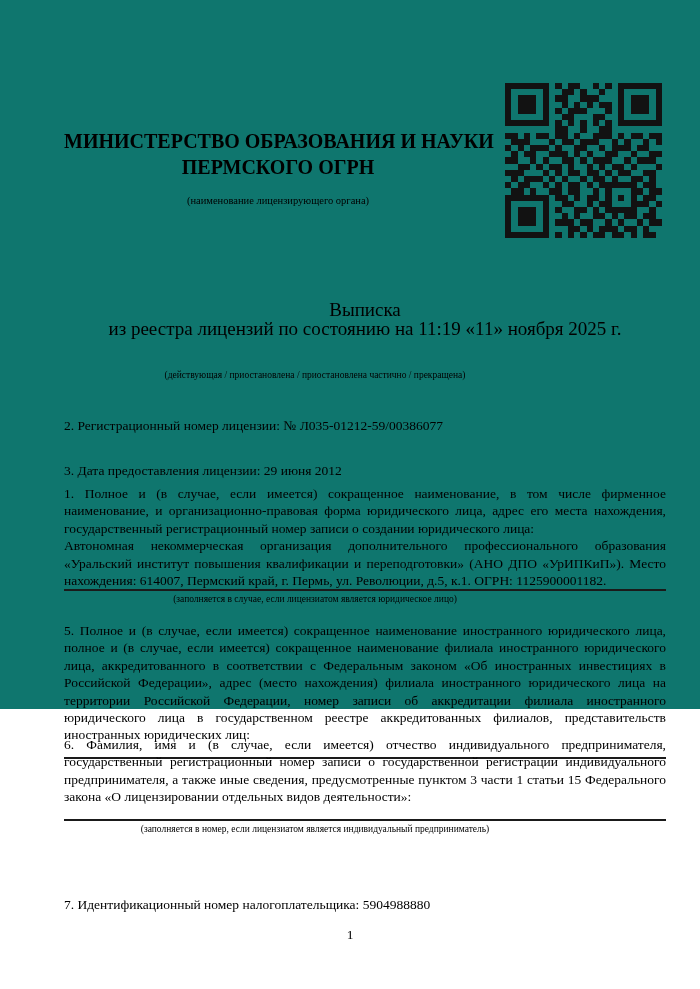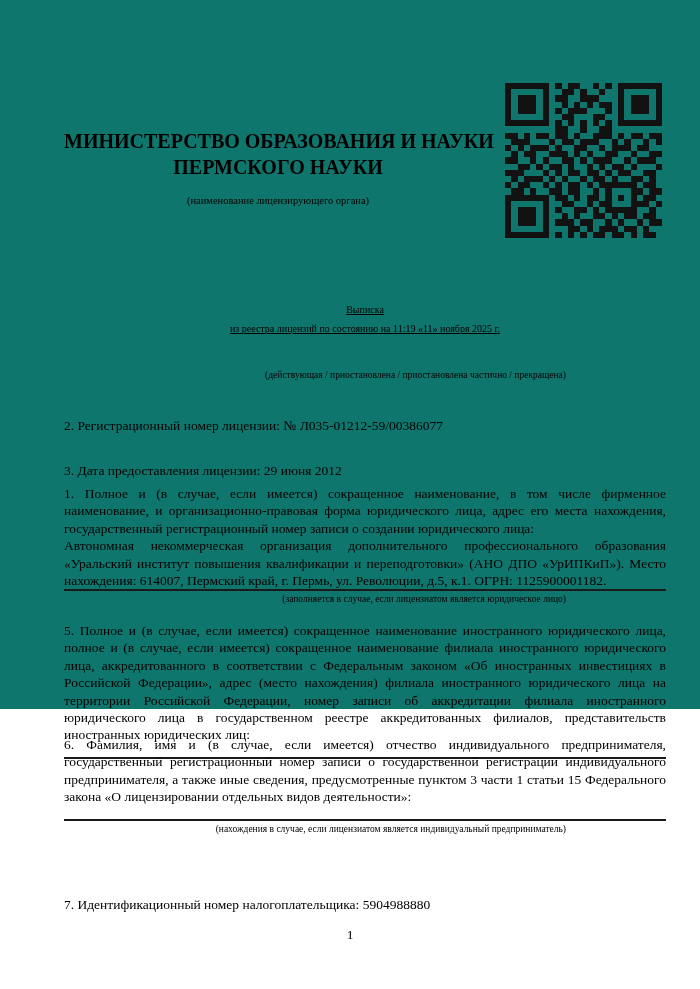--- a/index.html
+++ b/index.html
@@ -54,44 +54,43 @@
     line-height: 13px;
     margin-top: 14px;
   }
 
   
   .doc-title {
     left: 64px;
     top: 300px;
     width: 602px;
     text-align: center;
-    font-size: 10px;
+    font-size: 19px;
     line-height: 19px;
-    text-decoration: underline;
   }
 
   
   .item {
     left: 64px;
     width: 602px;
     font-size: 13.5px;
     line-height: 17.4px;
   }
   .item p { margin: 0; padding: 0; }
   .just { text-align: justify; }
   .rule {
     border-top: 2px solid #1a1a1a;
     height: 0;
     width: 100%;
   }
   .rule.gap { margin-top: 13px; }
   .caption {
     font-size: 9.5px;
     line-height: 12px;
-    text-align: right;
+    text-align: center;
     margin-top: 2px !important;
     margin-right: 100px !important;
   }
 
   .page-number {
     left: 0;
     top: 927px;
     width: 700px;
     text-align: center;
     font-size: 13.5px;
@@ -725,21 +724,21 @@
       <div></div>
       <div class="on"></div>
       <div></div>
       <div class="on"></div>
       <div class="on"></div>
       <div></div>
     </div>
 
   <div class="abs ministry">
     <div class="m-line">МИНИСТЕРСТВО ОБРАЗОВАНИЯ И НАУКИ</div>
-    <div class="m-line">ПЕРМСКОГО НАУКИ</div>
+    <div class="m-line">ПЕРМСКОГО ОГРН</div>
     <div class="m-caption">(наименование лицензирующего органа)</div>
   </div>
 
   <div class="abs doc-title">
     <div>Выписка</div>
     <div>из реестра лицензий по состоянию на 11:19 «11» ноября 2025 г.</div>
   </div>
 
   <section class="abs item" style="top:367px">
     <p class="caption">(действующая / приостановлена / приостановлена частично / прекращена)</p>
@@ -761,21 +760,21 @@
   </section>
 
   <section class="abs item" style="top:622px">
     <p class="just">5. Полное и (в случае, если имеется) сокращенное наименование иностранного юридического лица, полное и (в случае, если имеется) сокращенное наименование филиала иностранного юридического лица, аккредитованного в соответствии с Федеральным законом «Об иностранных инвестициях в Российской Федерации», адрес (место нахождения) филиала иностранного юридического лица на территории Российской Федерации, номер записи об аккредитации филиала иностранного юридического лица в государственном реестре аккредитованных филиалов, представительств иностранных юридических лиц:</p>
     <div class="rule gap"></div>
   </section>
 
   <section class="abs item" style="top:736px">
     <p class="just">6. Фамилия, имя и (в случае, если имеется) отчество индивидуального предпринимателя, государственный регистрационный номер записи о государственной регистрации индивидуального предпринимателя, а также иные сведения, предусмотренные пунктом 3 части 1 статьи 15 Федерального закона «О лицензировании отдельных видов деятельности»:</p>
     <div class="rule gap"></div>
-    <p class="caption">(нахождения в случае, если лицензиатом является индивидуальный предприниматель)</p>
+    <p class="caption">(заполняется в номер, если лицензиатом является индивидуальный предприниматель)</p>
   </section>
 
   <section class="abs item" style="top:896px">
     <p>7. Идентификационный номер налогоплательщика: 5904988880</p>
   </section>
 
   <div class="abs page-number">1</div>
 
 </div>
 

